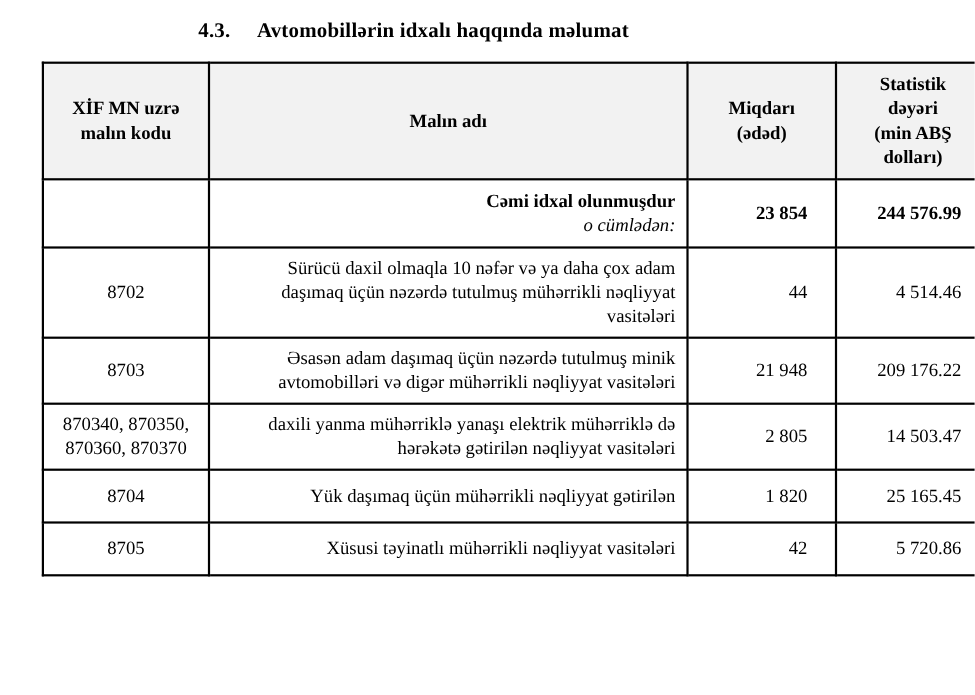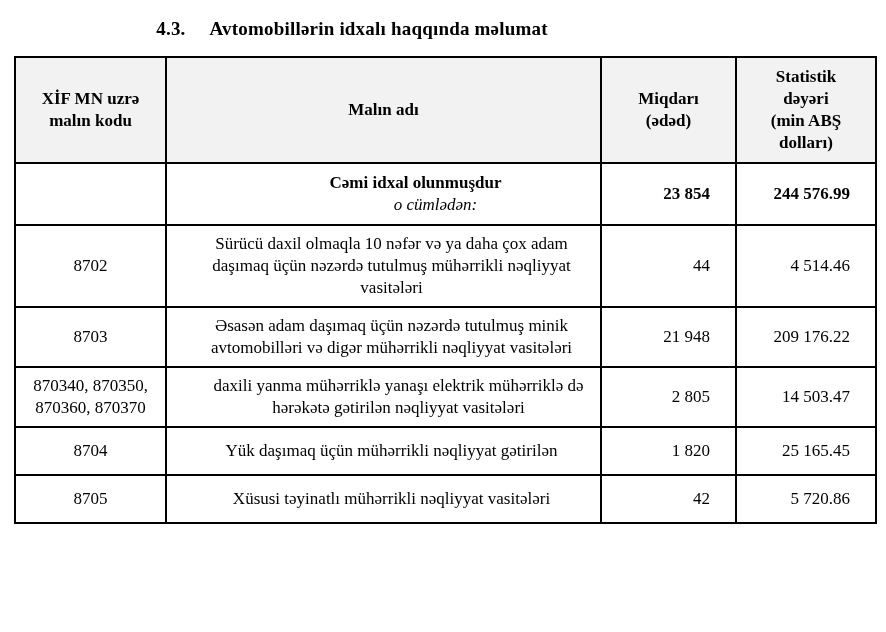--- a/index.html
+++ b/index.html
@@ -8,20 +8,21 @@
     background: #ffffff;
     font-family: "Liberation Serif", "DejaVu Serif", serif;
     color: #000000;
   }
   .page {
     width: 704px;
     height: 632px;
     background: #ffffff;
     box-sizing: border-box;
     padding-top: 18px;
+    margin-left: 24px;
   }
   .doc-title {
     text-align: center;
     font-weight: bold;
     font-size: 19px;
     margin: 0 0 16px 0;
     letter-spacing: 0.2px;
   }
   .doc-title .title-number {
     margin-right: 24px;
@@ -52,21 +53,21 @@
   col.col-name  { width: 435px; }
   col.col-qty   { width: 135px; }
   col.col-value { width: 140px; }
 
   td.code-cell {
     text-align: center;
     padding: 6px 16px;
     white-space: pre-line;
   }
   td.name-cell {
-    text-align: center;
+    text-align: right;
     padding: 7px 10px 7px 26px;
   }
   td.qty-cell, td.value-cell {
     text-align: right;
     padding: 6px 25px 6px 4px;
   }
   tr.data-row td { height: 48px; }
 
   
   tr.row-total td { height: 62px; font-weight: bold; }

